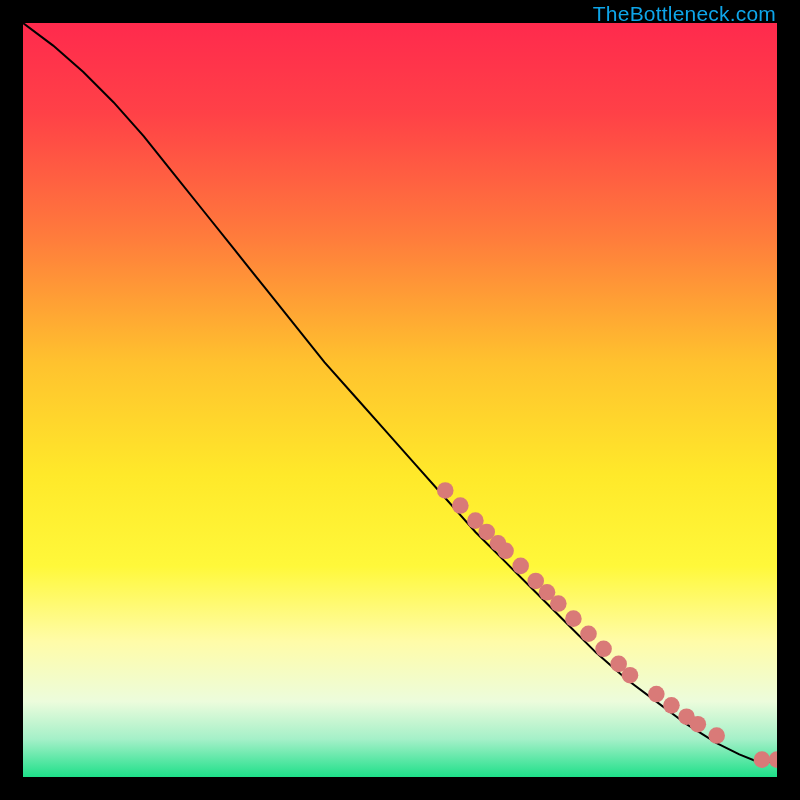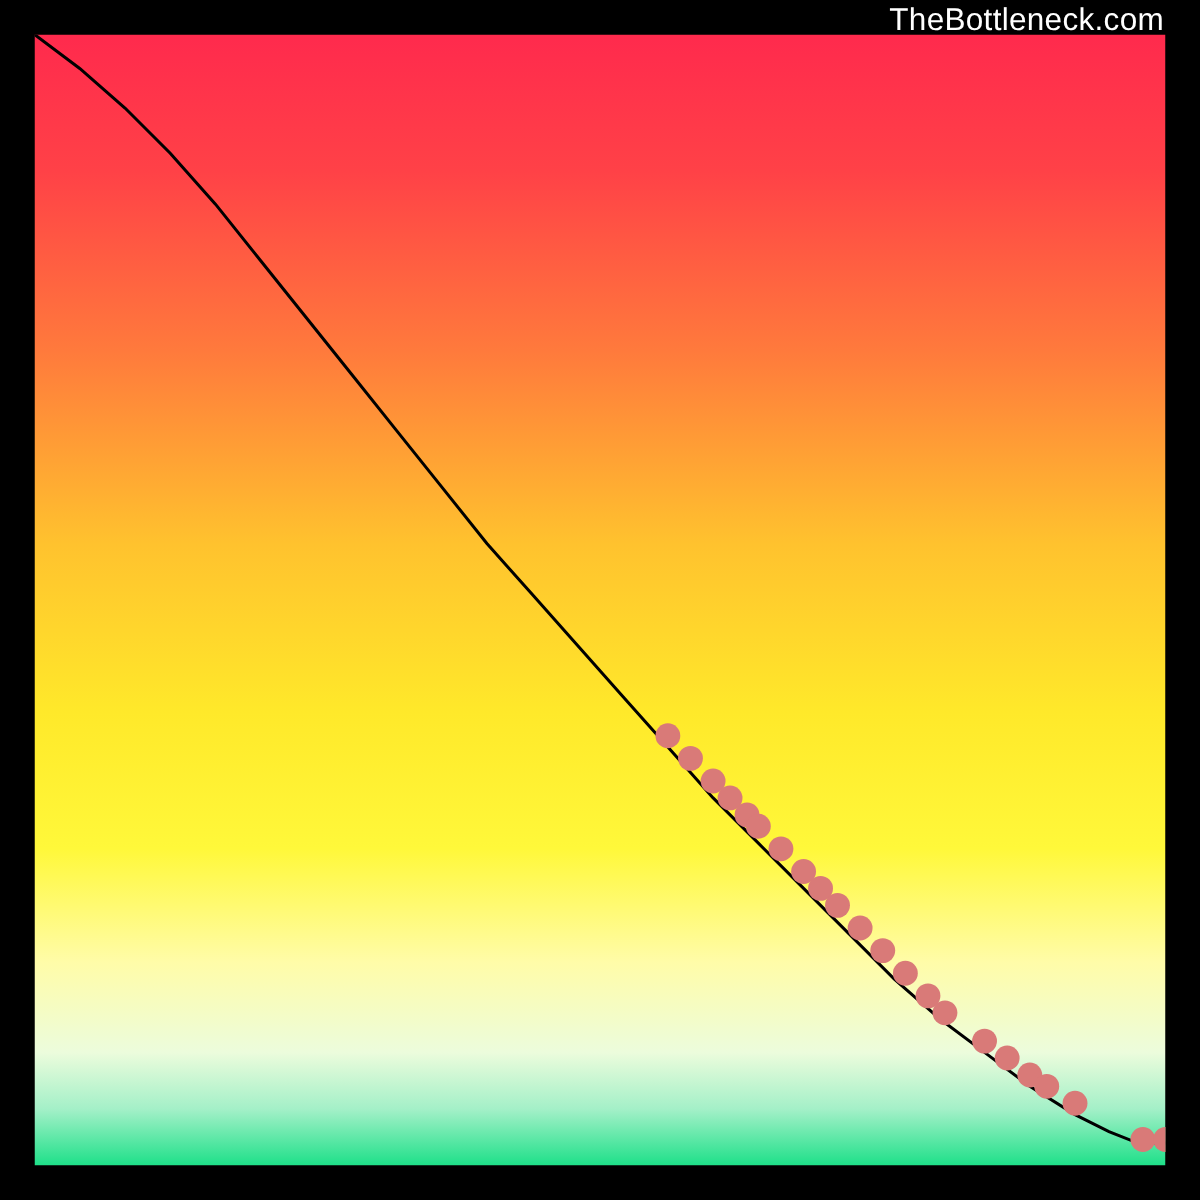--- a/index.html
+++ b/index.html
@@ -22,21 +22,21 @@
     top: 23px;
     width: 754px;
     height: 754px;
   }
   .watermark {
     position: absolute;
     top: 2px;
     right: 24px;
     font-family: Arial, Helvetica, sans-serif;
     font-size: 21px;
-    color: #ffffff;
+    color: #0ea5e9;
     letter-spacing: 0.2px;
   }
   svg { display: block; }
 </style>
 </head>
 <body>
 
 <div class="stage">
   <div class="watermark">TheBottleneck.com</div>
 

